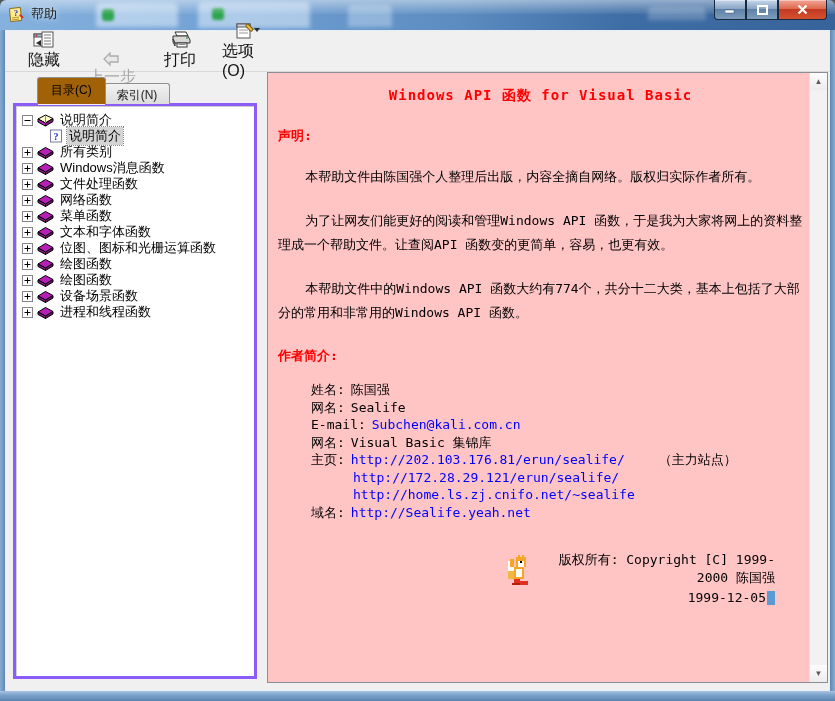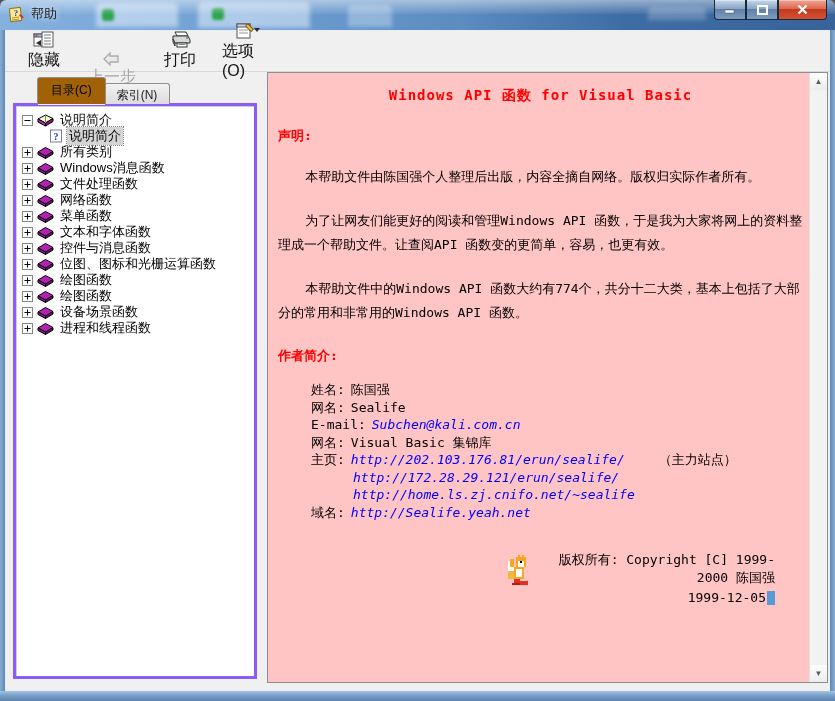--- a/index.html
+++ b/index.html
@@ -56,21 +56,21 @@
   
   .cbody{flex:1;min-width:0;overflow:hidden;padding:10px 6px 0 10px;
     font-family:"DejaVu Sans Mono","Liberation Mono",monospace;font-size:13px;color:#000;}
   .ctitle{text-align:center;color:#f00;font-weight:bold;font-size:14px;letter-spacing:1px;margin:4px 0 0;}
   .chead{color:#f00;font-weight:bold;margin:22px 0 0;}
   .cpara{margin:20px 0 0;line-height:24px;text-indent:2.1em;}
   .author{margin-top:16px;}
   .aline{line-height:17.5px;padding-left:33px;}
   .aline .alabel{margin-right:6px;}
   .aline.cont{padding-left:75px;}
-  .link{color:#00f;font-style:italic;}
+  .link{color:#00f;}
   .asuffix{margin-left:34px;}
   .copyright{display:flex;align-items:flex-end;margin-top:30px;}
   .fox{margin-left:228px;flex:none;}
   .cright{flex:1;text-align:right;padding-right:28px;line-height:18px;}
   .cdate{text-align:right;padding-right:28px;line-height:22px;}
   .caret{display:inline-block;width:8px;height:14px;background:#5b9bd5;vertical-align:text-bottom;margin-left:1px;}
   
   .vscroll{width:17px;flex:none;background:#f2f2f2;border-left:1px solid #e0e0e0;
     display:flex;flex-direction:column;justify-content:space-between;align-items:center;}
   .sarrow{height:17px;width:100%;display:flex;align-items:center;justify-content:center;
@@ -282,29 +282,20 @@
               </svg>
             <span class="lbl">文本和字体函数</span>
           </div>
           <div class="trow">
             <svg class="exp">
                 <use href="#sym-plus"></use>
               </svg>
             <svg class="bicon">
                 <use href="#sym-book"></use>
               </svg>
-            <span class="lbl">控件与消息函数</span>
-          </div>
-          <div class="trow">
-            <svg class="exp">
-                <use href="#sym-plus"></use>
-              </svg>
-            <svg class="bicon">
-                <use href="#sym-book"></use>
-              </svg>
             <span class="lbl">位图、图标和光栅运算函数</span>
           </div>
           <div class="trow">
             <svg class="exp">
                 <use href="#sym-plus"></use>
               </svg>
             <svg class="bicon">
                 <use href="#sym-book"></use>
               </svg>
             <span class="lbl">绘图函数</span>

